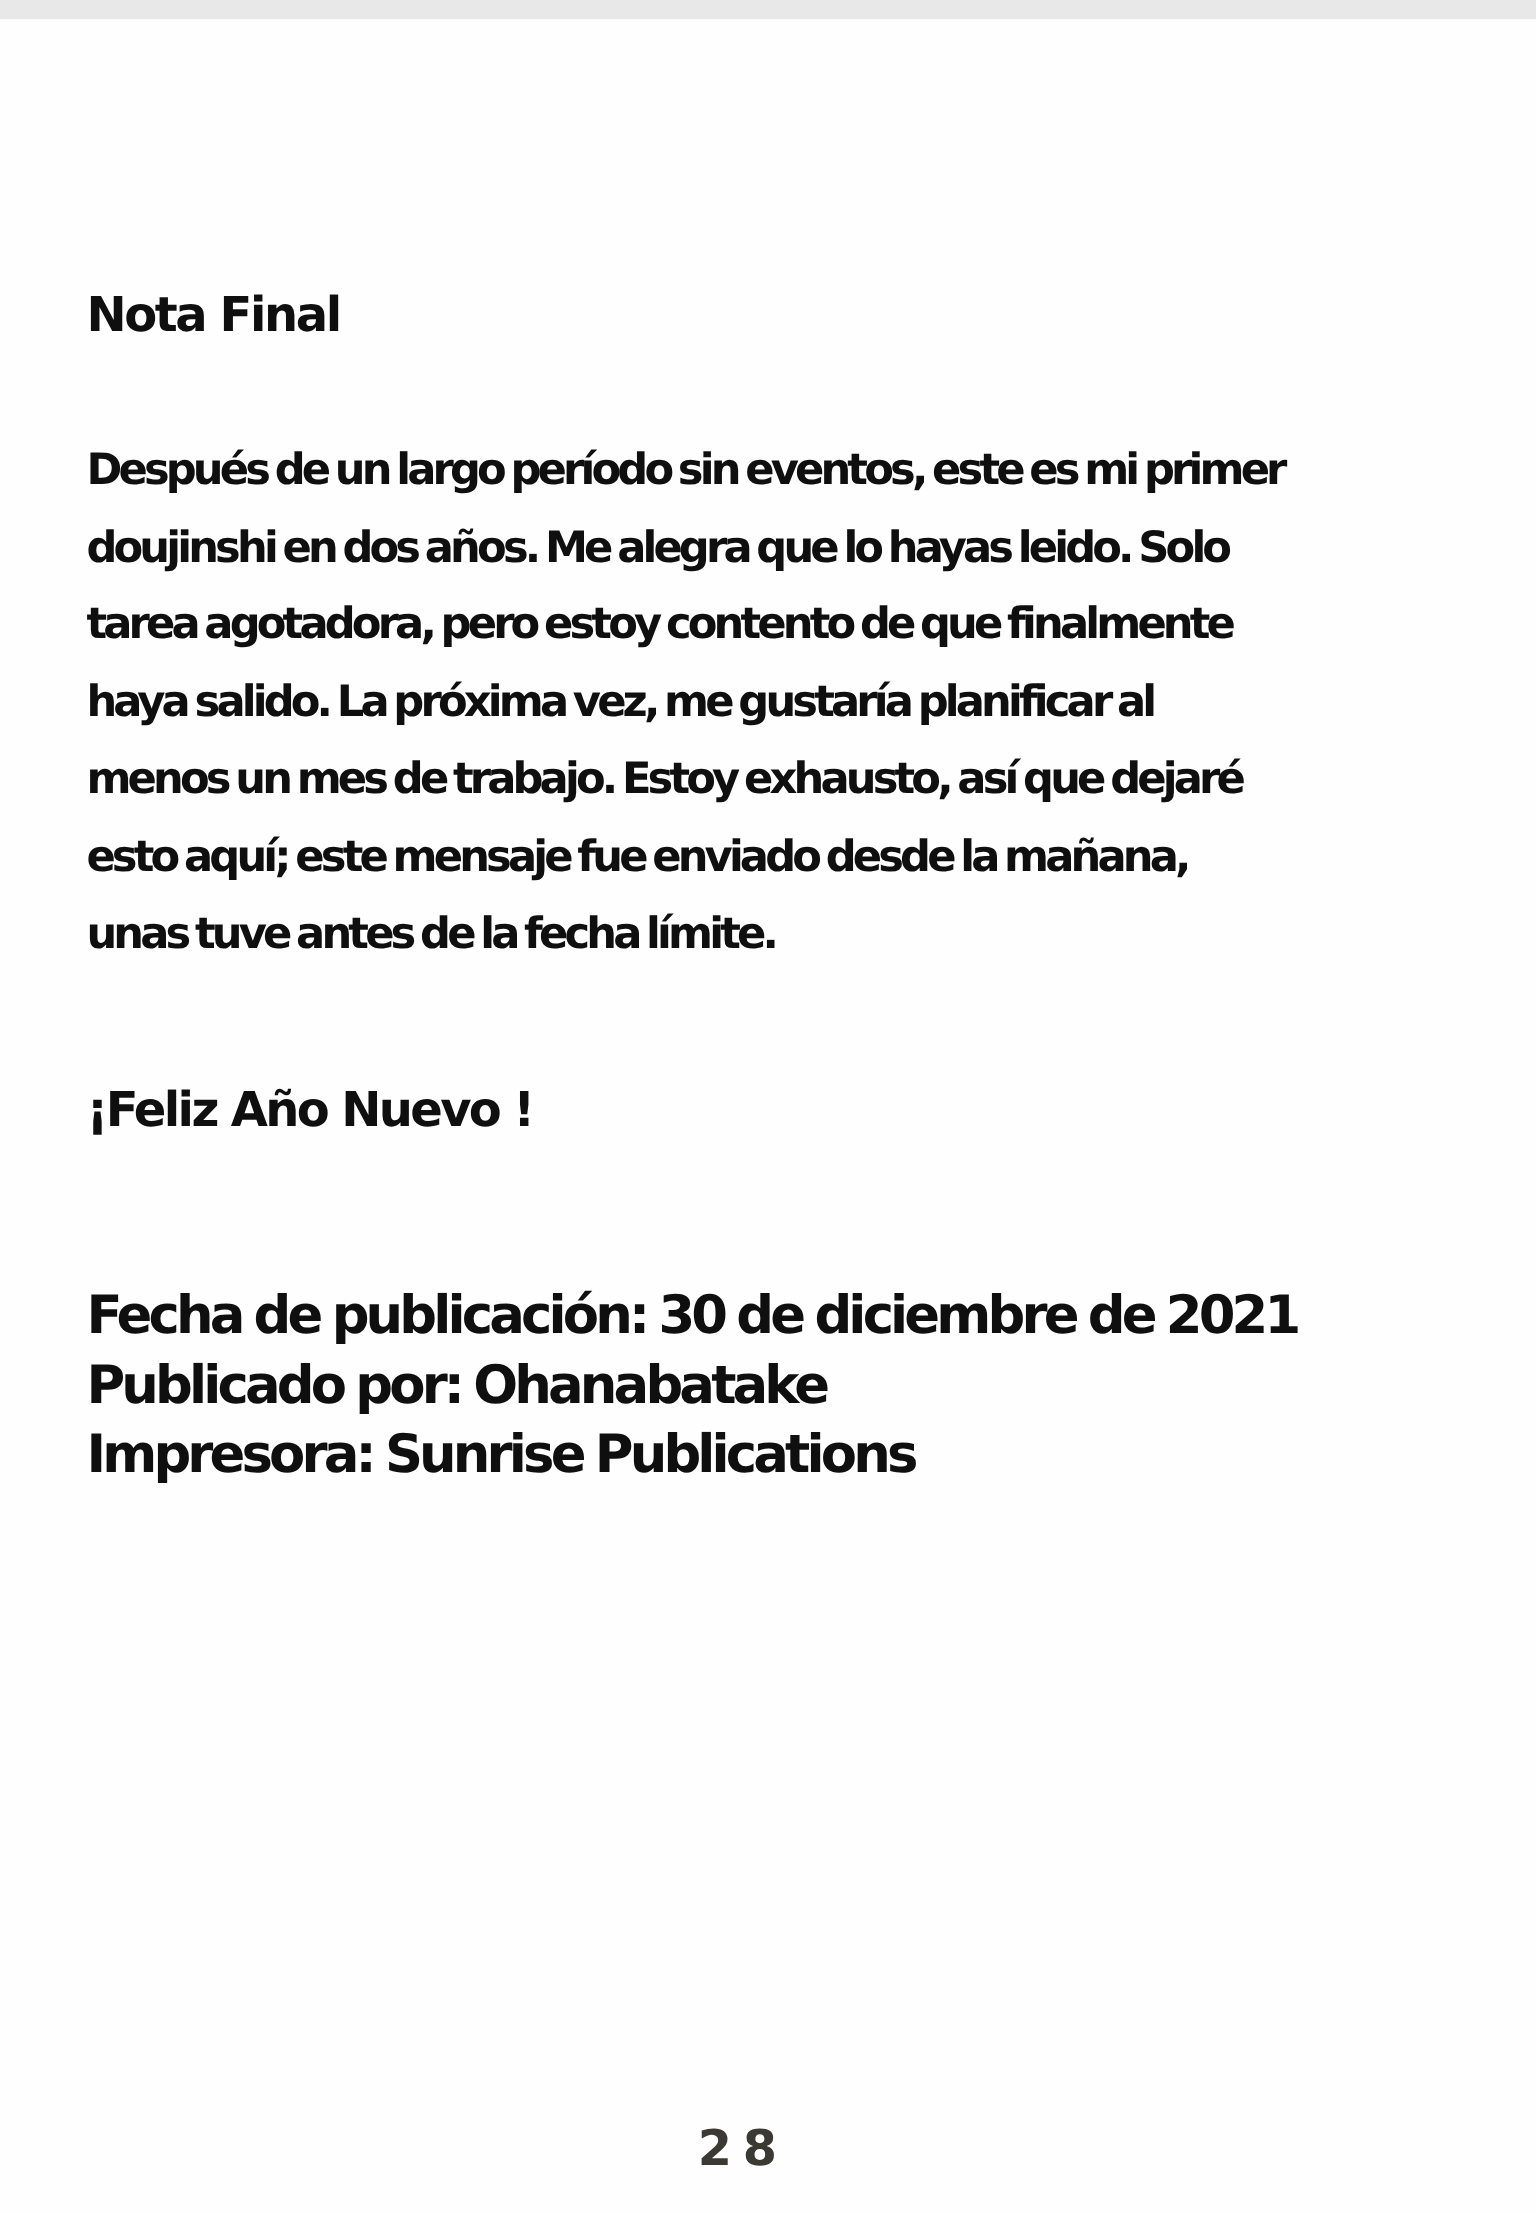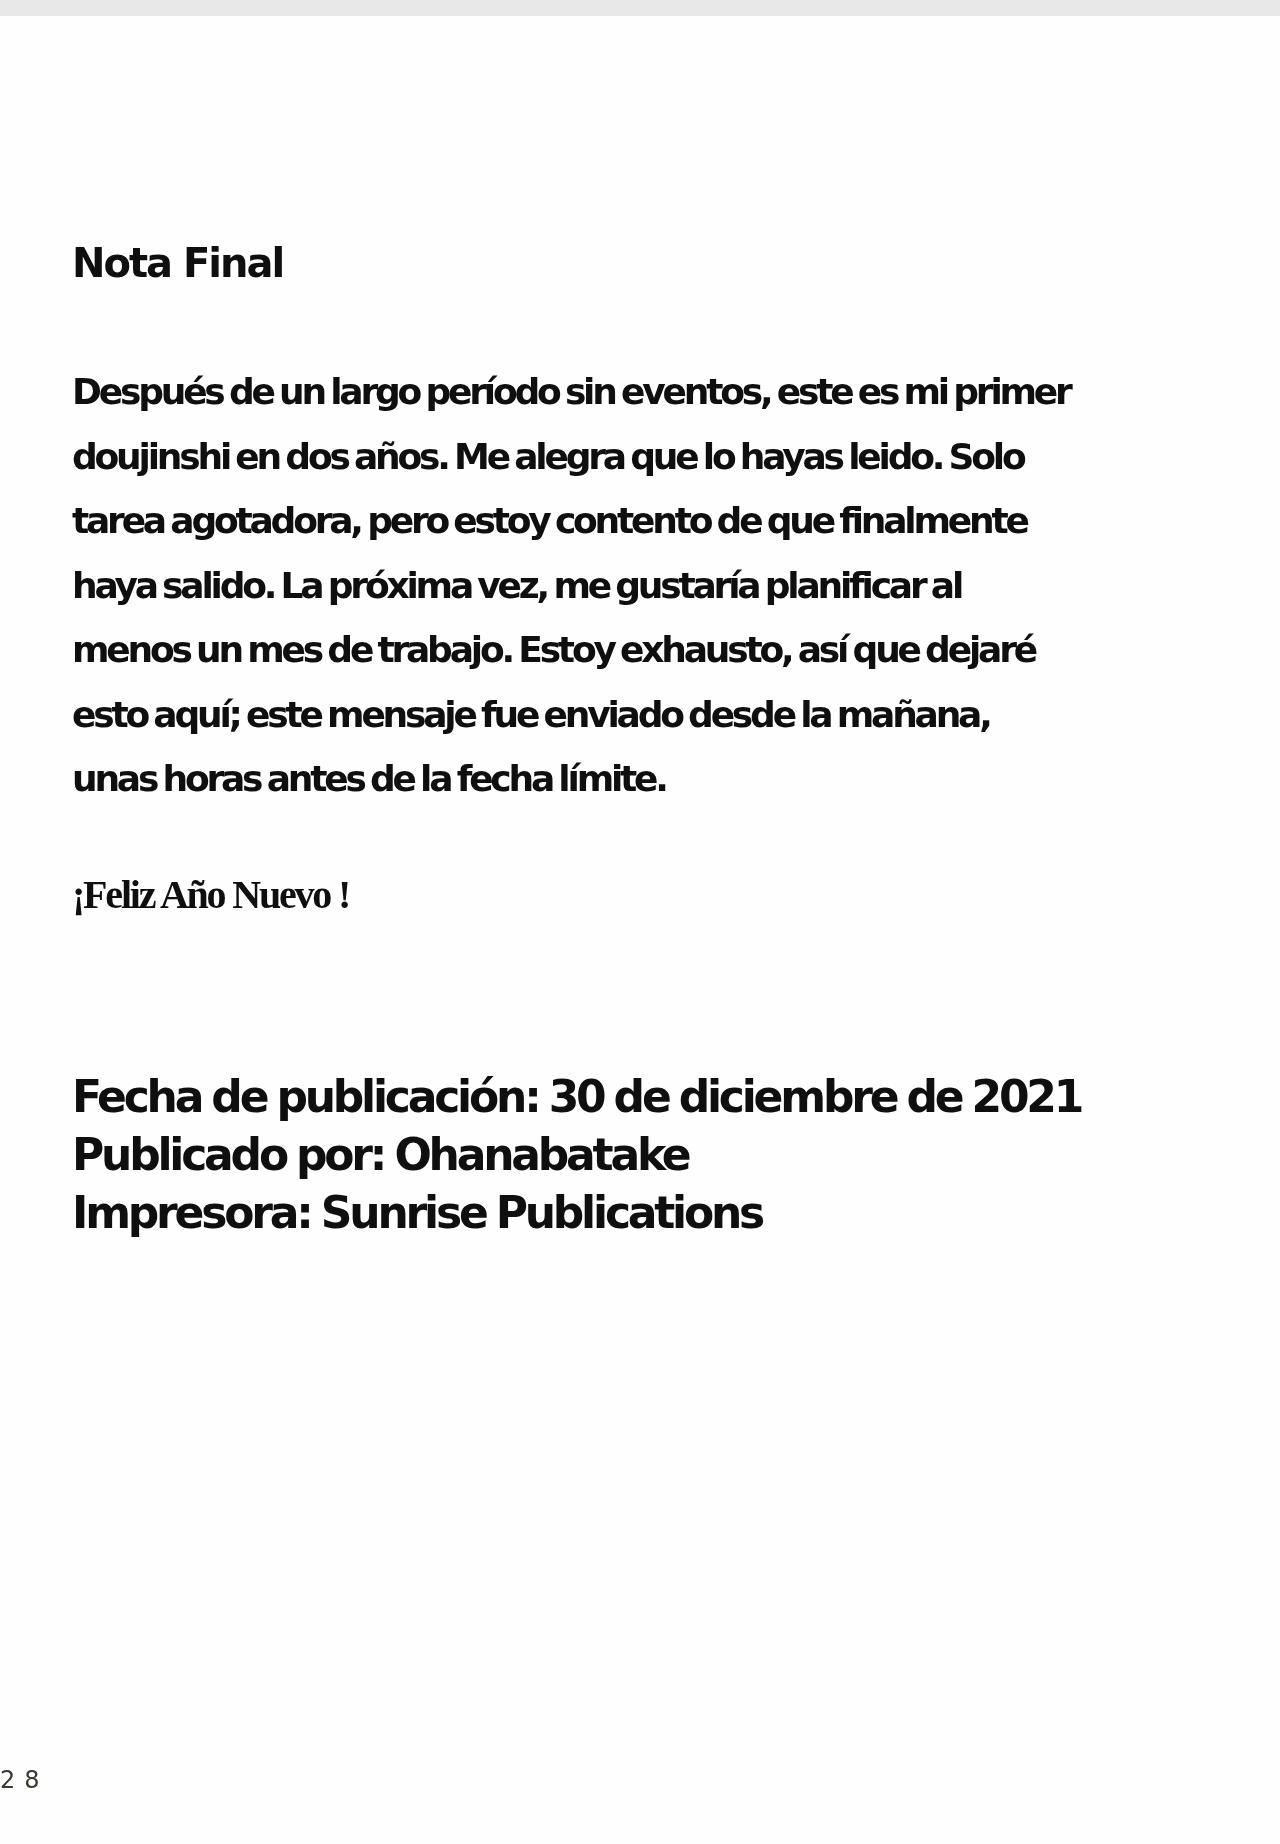--- a/index.html
+++ b/index.html
@@ -34,63 +34,62 @@
     top: 344px;
     font-size: 36px;
     line-height: 64.5px;
     letter-spacing: -3.2px;
     word-spacing: -3px;
     white-space: nowrap;
   }
   .greeting {
     position: absolute;
     left: 72px;
-    top: 855px;
+    top: 886px;
     font-size: 40px;
     letter-spacing: -2.2px;
     white-space: nowrap;
-    font-family: Liberation Serif, serif;
   }
   .colophon {
     position: absolute;
     left: 72px;
     top: 1052px;
     font-size: 44px;
     line-height: 58px;
     letter-spacing: -3.2px;
     word-spacing: -2px;
     white-space: nowrap;
   }
   .page-number {
     position: absolute;
     left: 0;
     top: 1750px;
     width: 1238px;
-    text-align: left;
-    font-size: 24px;
-    font-weight: 400;
+    text-align: center;
+    font-size: 41px;
+    font-weight: 700;
     letter-spacing: 9px;
     color: #3b3933;
   }
 </style>
 </head>
 <body>
 
 <div class="page">
 
   <h1 class="title">Nota Final</h1>
 
   <div class="paragraph">
     <div class="line">Después de un largo período sin eventos, este es mi primer</div>
     <div class="line">doujinshi en dos años. Me alegra que lo hayas leido. Solo</div>
     <div class="line">tarea agotadora, pero estoy contento de que finalmente</div>
     <div class="line">haya salido. La próxima vez, me gustaría planificar al</div>
     <div class="line">menos un mes de trabajo. Estoy exhausto, así que dejaré</div>
     <div class="line">esto aquí; este mensaje fue enviado desde la mañana,</div>
-    <div class="line">unas horas antes de la fecha límite.</div>
+    <div class="line">unas tuve antes de la fecha límite.</div>
   </div>
 
   <div class="greeting">¡Feliz Año Nuevo !</div>
 
   <div class="colophon">
     <div class="line">Fecha de publicación: 30 de diciembre de 2021</div>
     <div class="line">Publicado por: Ohanabatake</div>
     <div class="line">Impresora: Sunrise Publications</div>
   </div>
 

